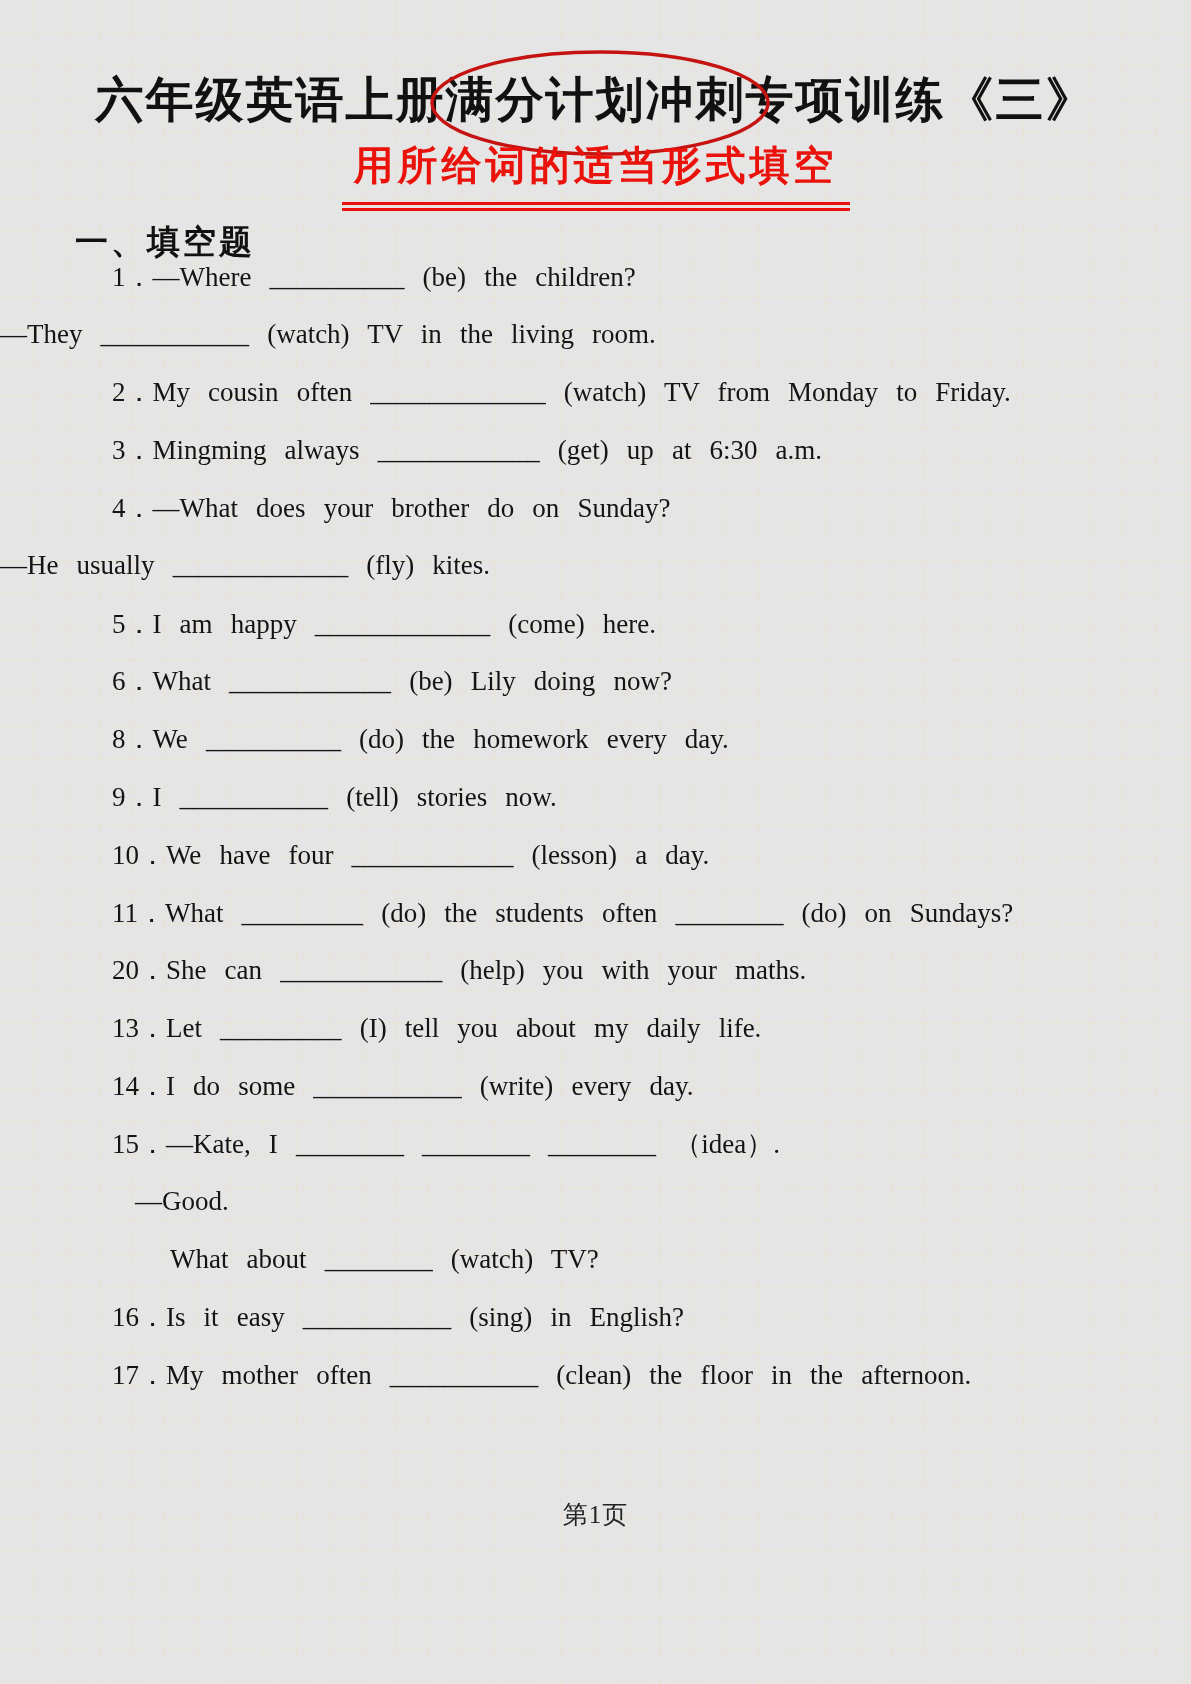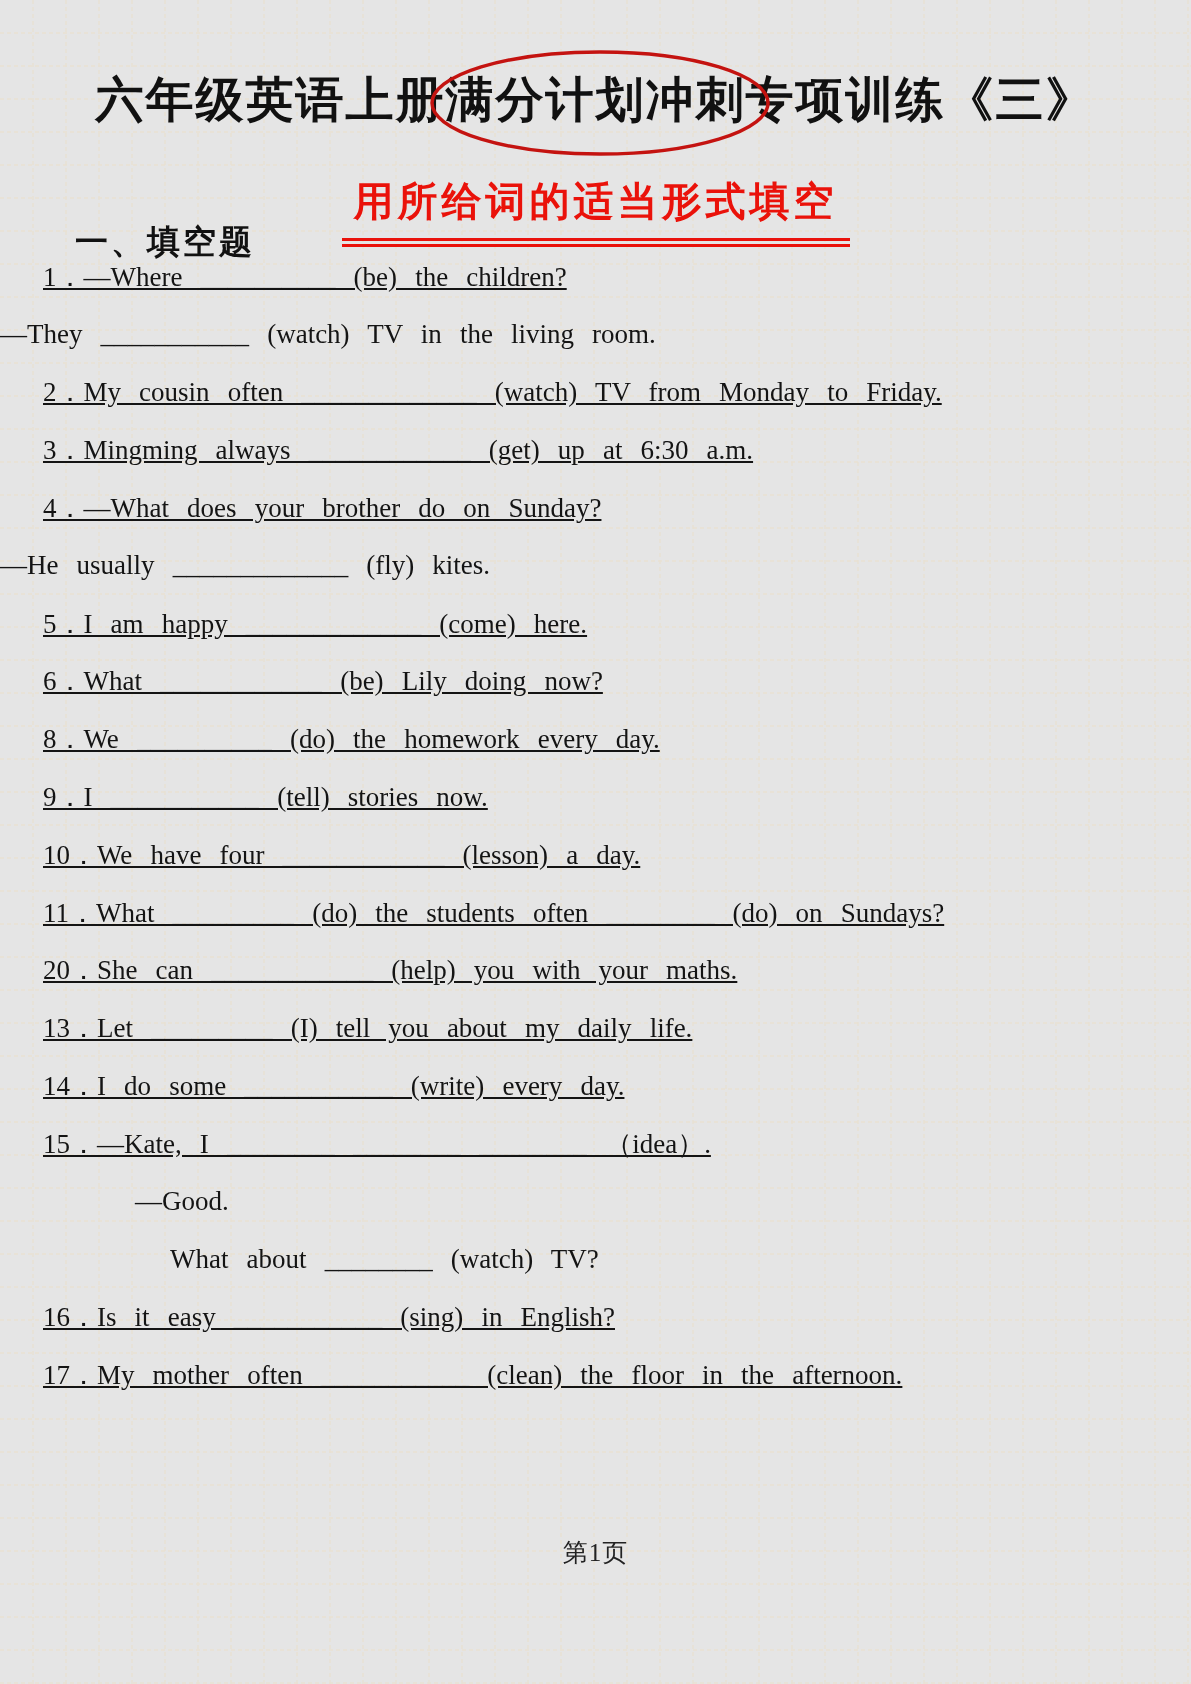--- a/index.html
+++ b/index.html
@@ -22,42 +22,41 @@
   .ellipse-svg{position:absolute;left:428px;top:46px;width:344px;height:114px;pointer-events:none;}
   .subtitle-wrap{position:absolute;top:138px;left:0;width:100%;text-align:center;}
   .page-subtitle{
     display:inline-block;
     font-family:"Liberation Sans", sans-serif;
     font-weight:bold;font-size:40px;letter-spacing:4px;
     color:#ea120a;
     padding:0 12px 9px 12px;
     border-bottom:9px double #ea120a;
     white-space:nowrap;
-    margin-top:36px;
   }
   .section-heading{
     position:absolute;top:220px;left:75px;
     font-family:"Liberation Sans", sans-serif;
     font-weight:bold;font-size:33px;letter-spacing:3px;color:#111;
   }
   .lines{position:absolute;top:248px;left:0;right:0;}
   .line{
     height:57.8px;
     display:flex;align-items:center;
     font-size:27px;
     word-spacing:0.42em;
     white-space:pre;
     color:#141414;
   }
-  .ind-question{padding-left:43px;text-decoration:underline;}
+  .ind-question{padding-left:112px;}
   .ind-reply{text-align:right;}
   .ind-followup{padding-left:170px;}
   .ind-reply2{padding-left:135px;}
   .page-footer{
-    position:absolute;top:1536px;left:0;width:100%;
+    position:absolute;top:1498px;left:0;width:100%;
     text-align:center;font-size:25px;color:#222;
     letter-spacing:1px;
   }
 </style>
 </head>
 <body>
 
 <div class="sheet">
 
   <svg class="grid-svg" id="grid" xmlns="http://www.w3.org/2000/svg" width="1191" height="1684">

